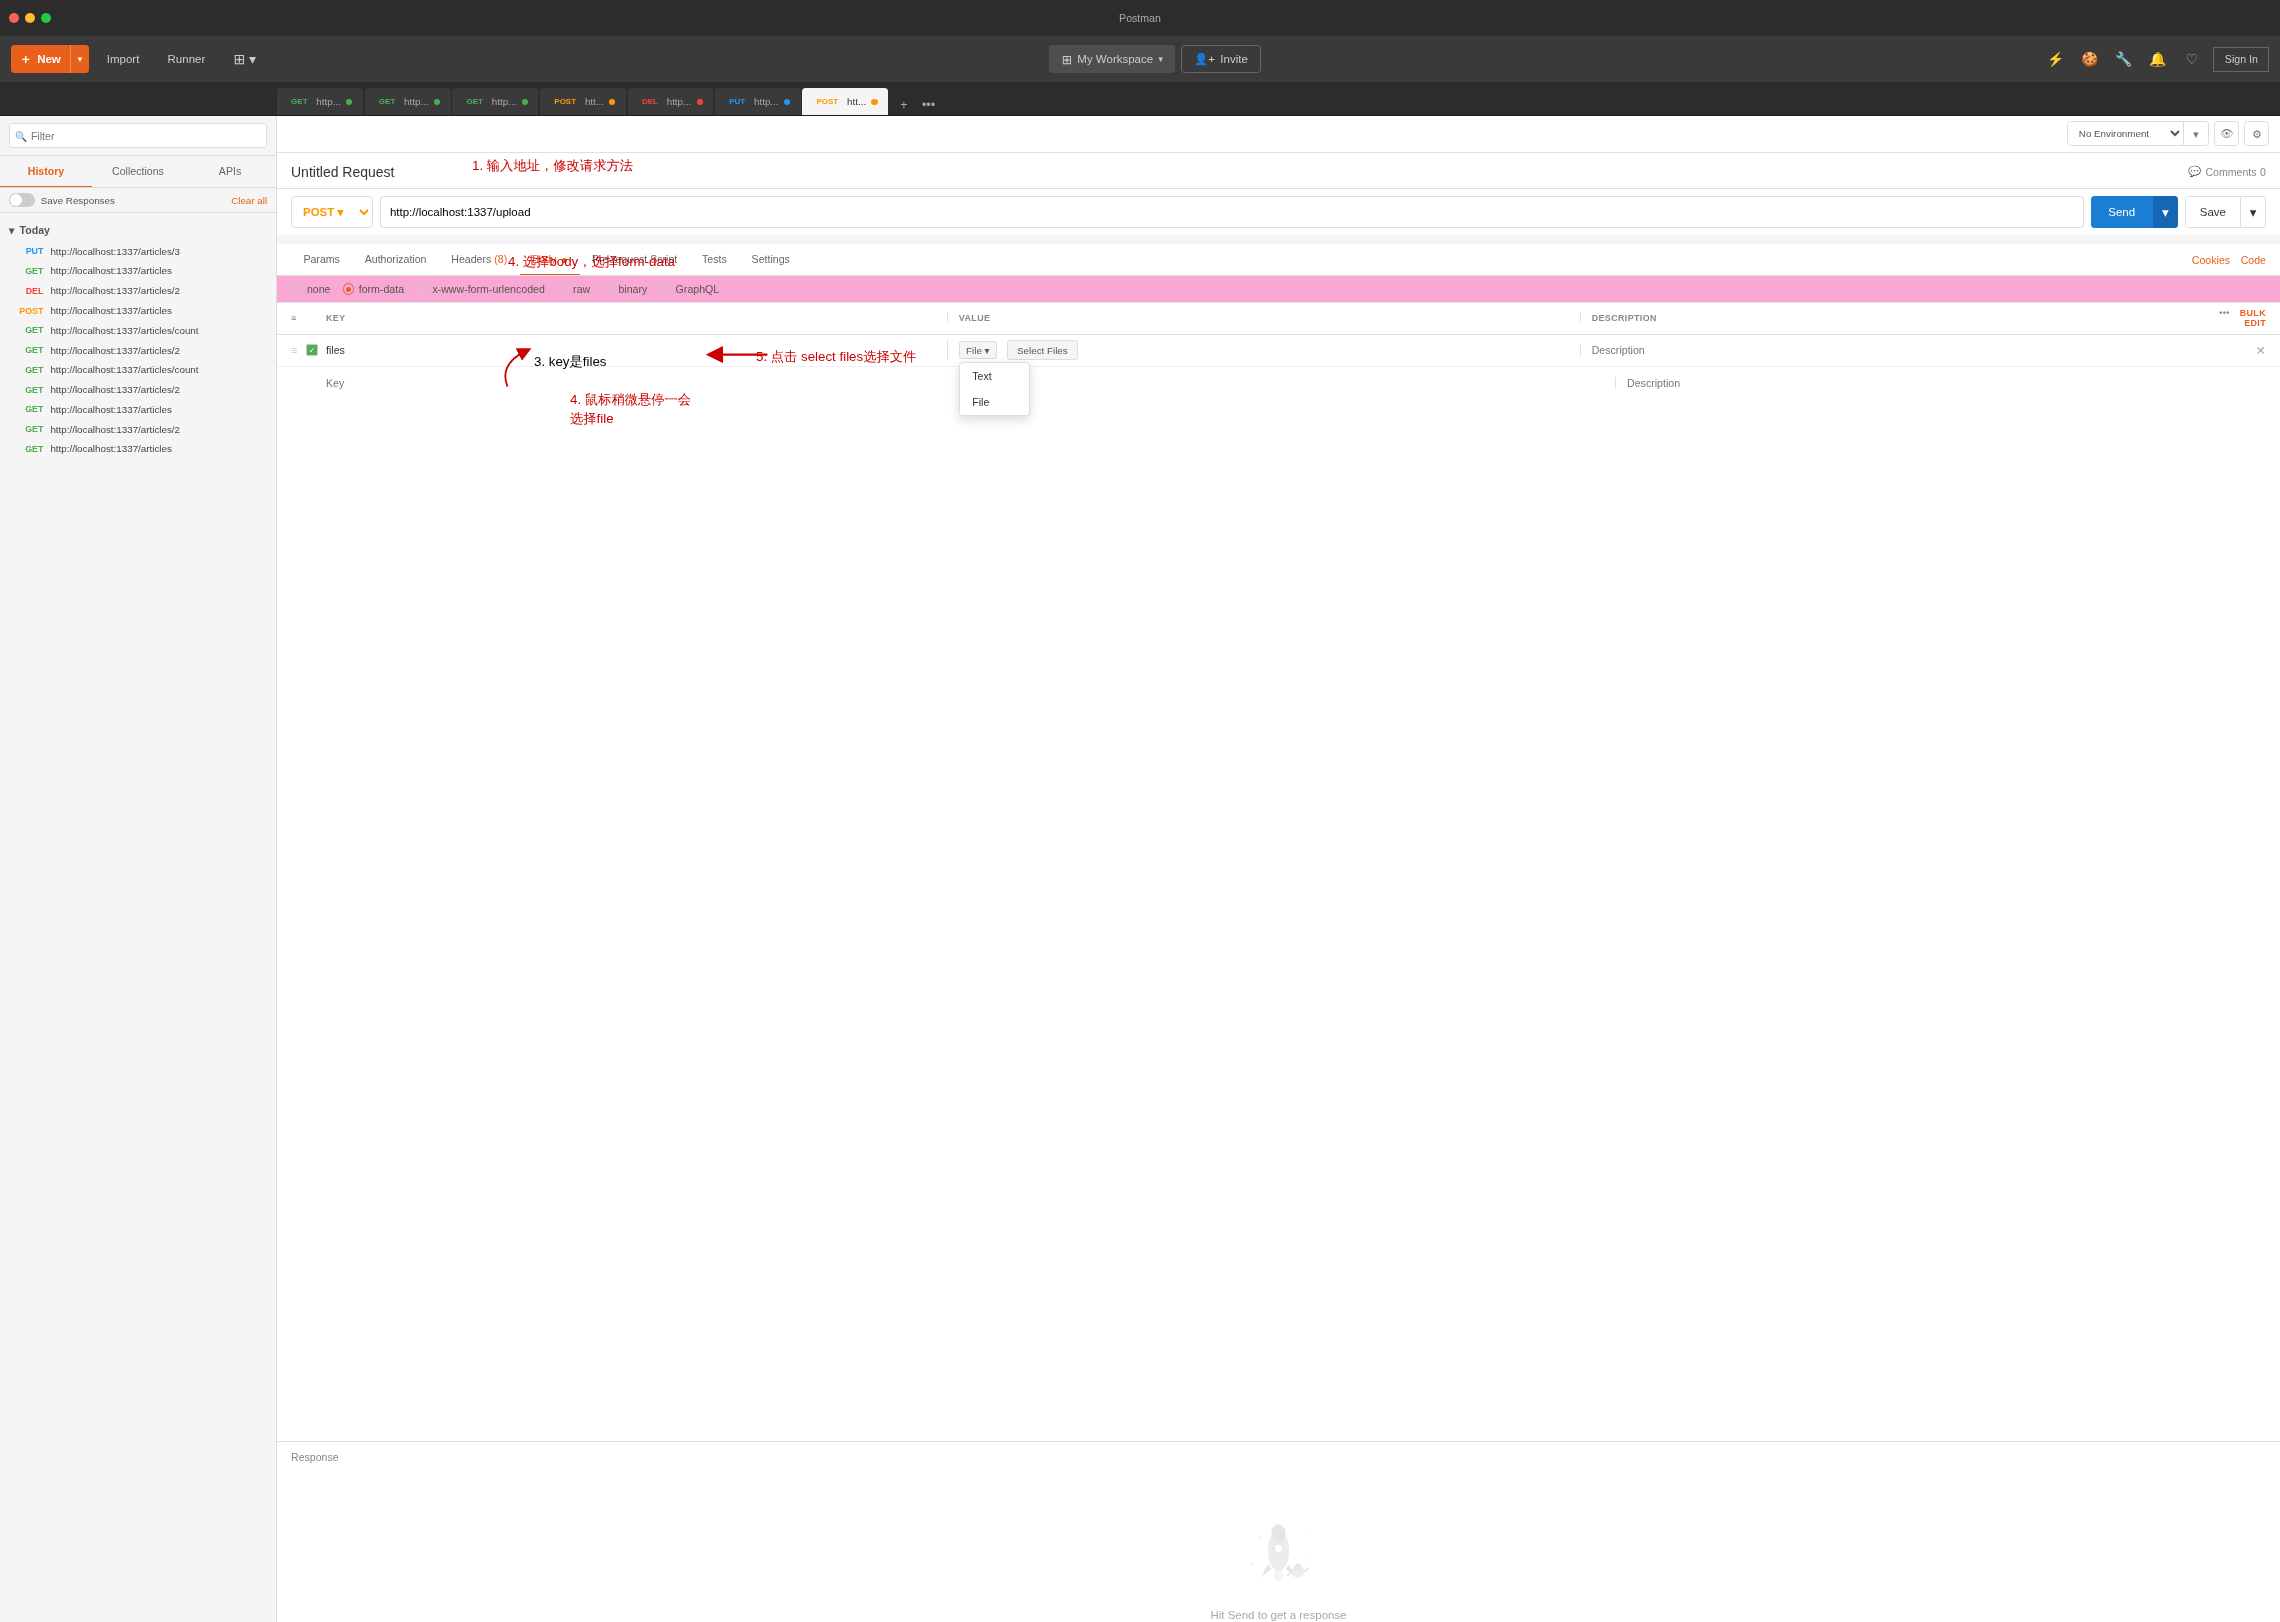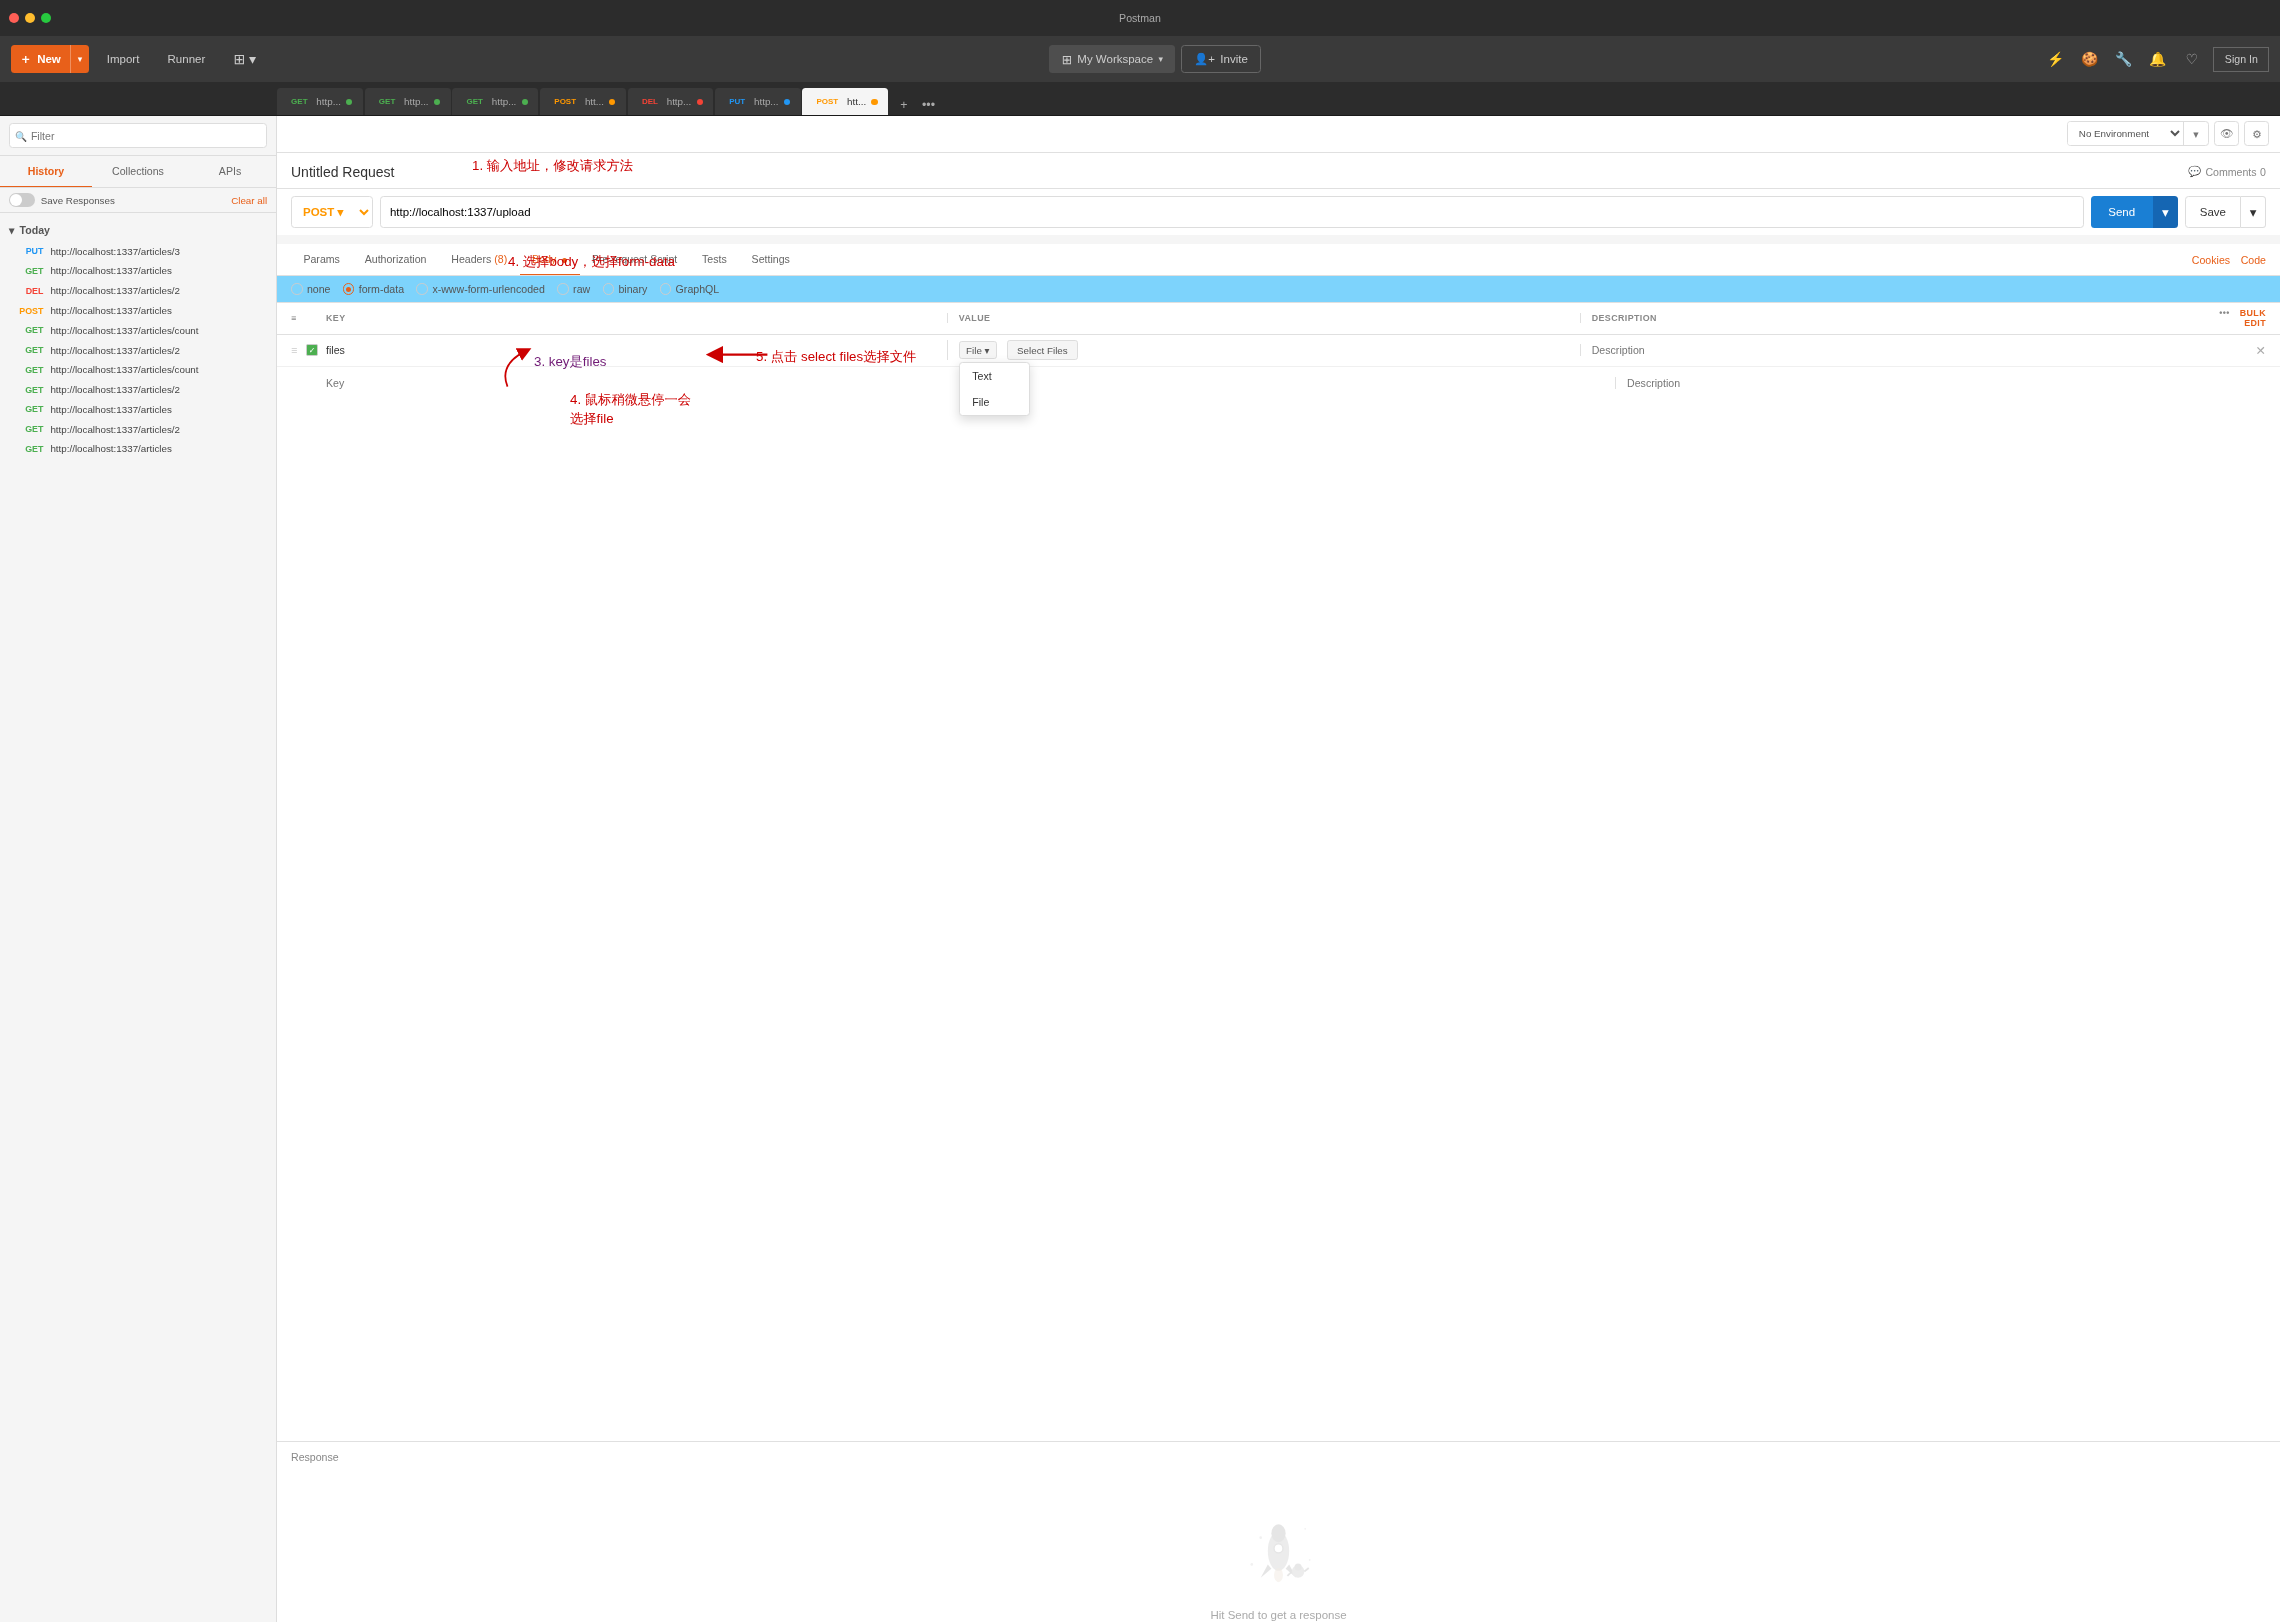--- a/index.html
+++ b/index.html
@@ -479,21 +479,21 @@
       font-size: 10.6px;
       color: #e8601a;
       cursor: pointer;
     }
 
     
     .body-options {
       display: flex;
       gap: 12.4px;
       padding: 7px 14px;
-      background: #7dd3fc;
+      background: #f9a8d4;
       border-bottom: 0.9px solid #e0e0e0;
     }
     .radio-option {
       display: flex;
       align-items: center;
       gap: 4.4px;
       font-size: 10.6px;
       color: #555;
       cursor: pointer;
     }
@@ -1030,21 +1030,21 @@
         <span class="hit-send-text">Hit Send to get a response</span>
       </div>
     </div>
 
     <div class="annotations-overlay">
 
       <div style="position:absolute; top:41px; left:195px; color:#cc0000; font-size:13.3px; font-weight:500; pointer-events:none;">1. 输入地址，修改请求方法</div>
 
       <div style="position:absolute; top:137px; left:231px; color:#cc0000; font-size:13.3px; font-weight:500; pointer-events:none;">4. 选择body，选择form-data</div>
 
-      <div style="position:absolute; top:237px; left:257px; color:#701a75; font-size:13.3px; font-weight:500; pointer-events:none;">3. key是files</div>
+      <div style="position:absolute; top:237px; left:257px; color:#000000; font-size:13.3px; font-weight:500; pointer-events:none;">3. key是files</div>
 
       <svg style="position:absolute; top:231px; left:204px; width:53px; height:44px; pointer-events:none; overflow:visible;" viewBox="0 0 60 50" width="53" height="44">
         <defs>
             <marker id="arr" markerWidth="8" markerHeight="8" refX="4" refY="4" orient="auto">
               <path d="M0,0 L8,4 L0,8 Z" fill="#cc0000"></path>
             </marker>
           </defs>
         <path d="M 30 45 Q 20 20 50 5" stroke="#cc0000" stroke-width="2" fill="none" marker-end="url(#arr)"></path>
       </svg>
 

